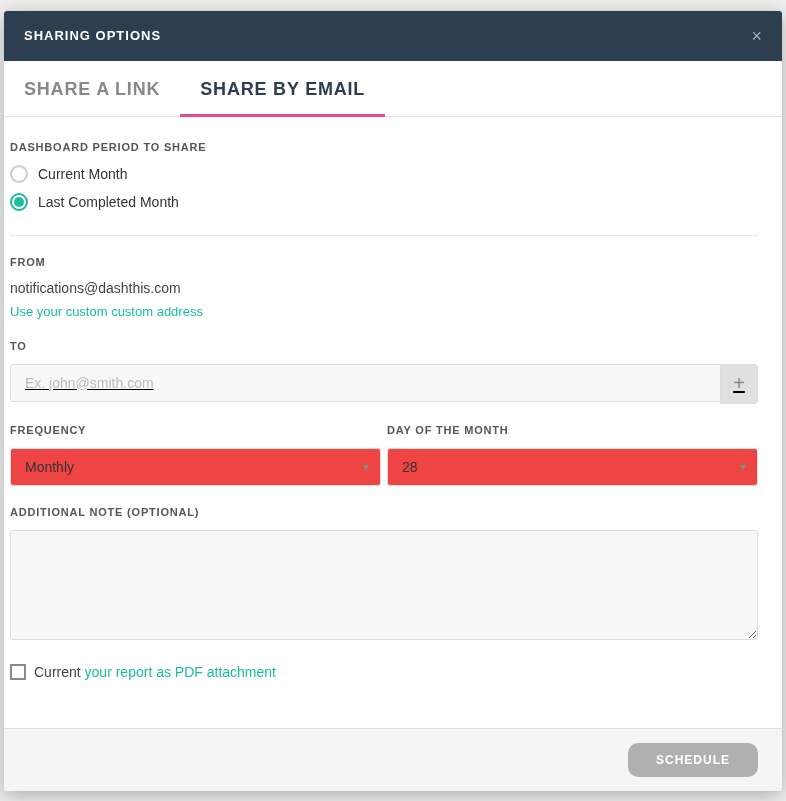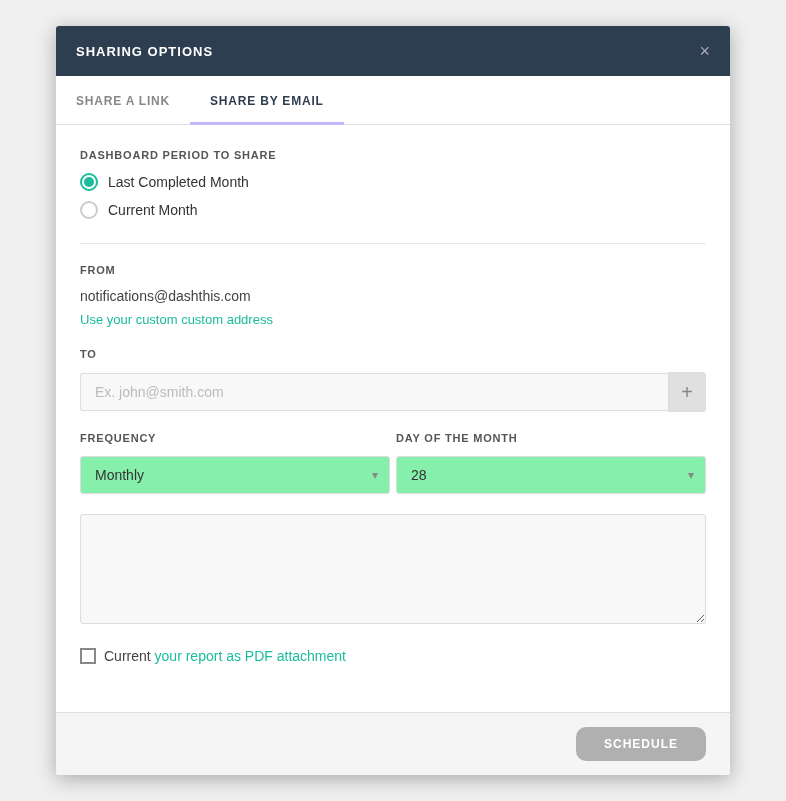--- a/index.html
+++ b/index.html
@@ -5,21 +5,21 @@
     * { box-sizing: border-box; margin: 0; padding: 0; }
     body {
       font-family: -apple-system, BlinkMacSystemFont, 'Segoe UI', Helvetica, Arial, sans-serif;
       background: #f0f0f0;
       display: flex;
       align-items: center;
       justify-content: center;
       min-height: 100vh;
     }
     .modal {
-      width: 674px;
+      width: 778px;
       background: #fff;
       border-radius: 3px;
       overflow: hidden;
       box-shadow: 0 4px 20px rgba(0,0,0,0.3);
     }
     .modal-header {
       background: #2c3e50;
       color: #fff;
       padding: 16px 20px;
       display: flex;
@@ -34,42 +34,42 @@
     }
     .modal-close {
       background: none;
       border: none;
       color: #aab;
       font-size: 18px;
       cursor: pointer;
       line-height: 1;
     }
     .modal-body {
-      padding: 0 24px 24px 24px;
+      padding: 0 24px 24px 6px;
     }
     
     .tabs {
       display: flex;
       border-bottom: 1px solid #ddd;
       margin-bottom: 24px;
     }
     .tab {
       padding: 18px 20px 14px 20px;
-      font-size: 12px;
+      font-size: 18px;
       font-weight: 600;
       letter-spacing: 0.8px;
       text-transform: uppercase;
       color: #888;
       cursor: pointer;
       border-bottom: 3px solid transparent;
       margin-bottom: -1px;
     }
     .tab.active {
       color: #2c3e50;
-      border-bottom: 3px solid #c4b5fd;
+      border-bottom: 3px solid #ec4899;
     }
     
     .section-label {
       font-size: 11px;
       font-weight: 700;
       letter-spacing: 0.8px;
       text-transform: uppercase;
       color: #555;
       margin-bottom: 12px;
     }
@@ -134,21 +134,22 @@
       color: #1abc9c;
       cursor: pointer;
       text-decoration: none;
     }
     
     .to-section {
       margin-bottom: 20px;
     }
     .email-input-row {
       display: flex;
-      align-items: center;
+      align-items: flex-start;
+      text-decoration: underline;
     }
     .email-input {
       flex: 1;
       border: 1px solid #ddd;
       border-right: none;
       padding: 10px 14px;
       font-size: 14px;
       color: #999;
       background: #f8f8f8;
       outline: none;
@@ -183,21 +184,21 @@
     .select-wrapper {
       position: relative;
     }
     .select-wrapper select {
       appearance: none;
       -webkit-appearance: none;
       width: 100%;
       padding: 10px 36px 10px 14px;
       font-size: 14px;
       color: #333;
-      background: #86efac;
+      background: #ef4444;
       border: 1px solid #ddd;
       border-radius: 3px;
       cursor: pointer;
       outline: none;
     }
     .select-arrow {
       position: absolute;
       right: 12px;
       top: 50%;
       transform: translateY(-50%);
@@ -279,26 +280,26 @@
   <div class="tabs">
     <div class="tab">SHARE A LINK</div>
     <div class="tab active">SHARE BY EMAIL</div>
   </div>
 
   <div class="modal-body">
 
     <div class="radio-group">
       <div class="section-label">DASHBOARD PERIOD TO SHARE</div>
       <label class="radio-item">
+        <input type="radio" name="period" style="">
+        <span class="radio-label">Current Month</span>
+      </label>
+      <label class="radio-item">
         <input type="radio" name="period" checked="" style="">
         <span class="radio-label">Last Completed Month</span>
-      </label>
-      <label class="radio-item">
-        <input type="radio" name="period" style="">
-        <span class="radio-label">Current Month</span>
       </label>
     </div>
 
     <hr class="divider">
 
     <div class="from-section">
       <div class="section-label">FROM</div>
       <div class="from-address">notifications@dashthis.com</div>
       <a class="link-text">Use your custom custom address</a>
     </div>
@@ -335,20 +336,21 @@
             <option>17</option><option>18</option><option>19</option><option>20</option>
             <option>21</option><option>22</option><option>23</option><option>24</option>
             <option>25</option><option>26</option><option>27</option><option selected="">28</option>
           </select>
           <span class="select-arrow">▾</span>
         </div>
       </div>
     </div>
 
     <div class="note-section">
+      <div class="section-label">ADDITIONAL NOTE (OPTIONAL)</div>
       <textarea class="note-textarea" style=""></textarea>
     </div>
 
     <div class="checkbox-row">
       <input type="checkbox" style="">
       <span class="checkbox-label">
         <span>Current </span><span class="highlight">your report as PDF attachment</span>
       </span>
     </div>
 

